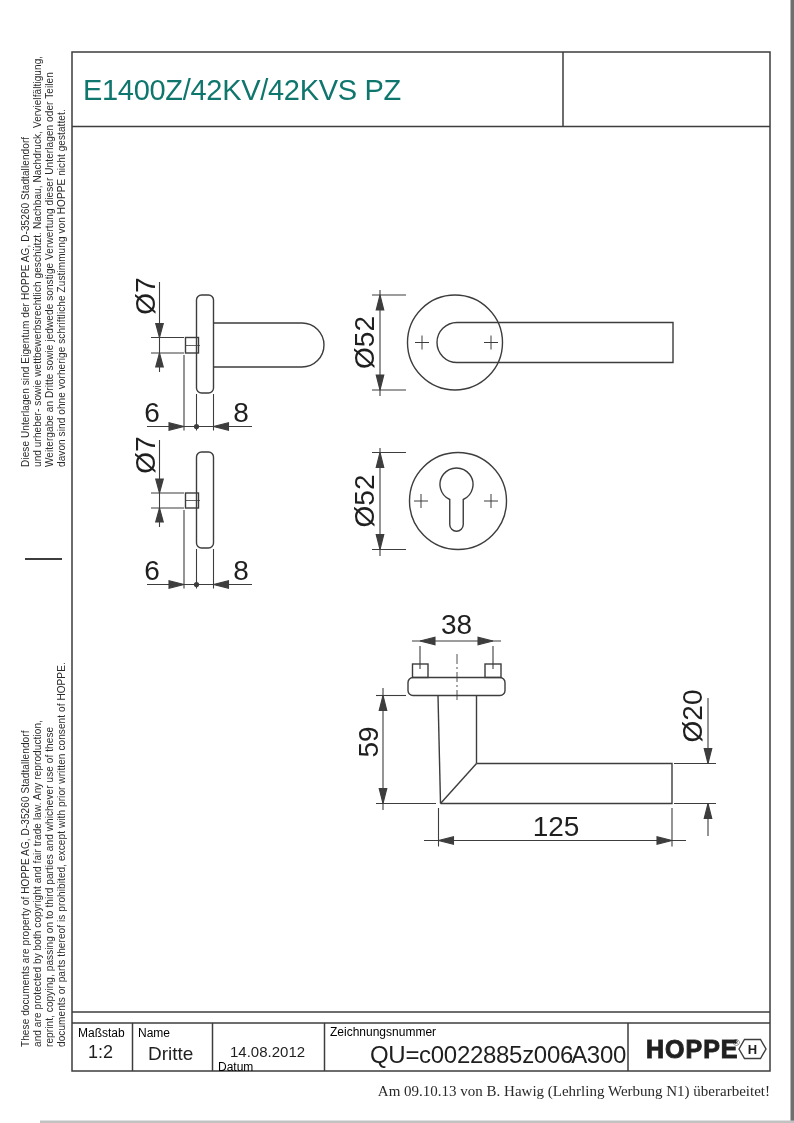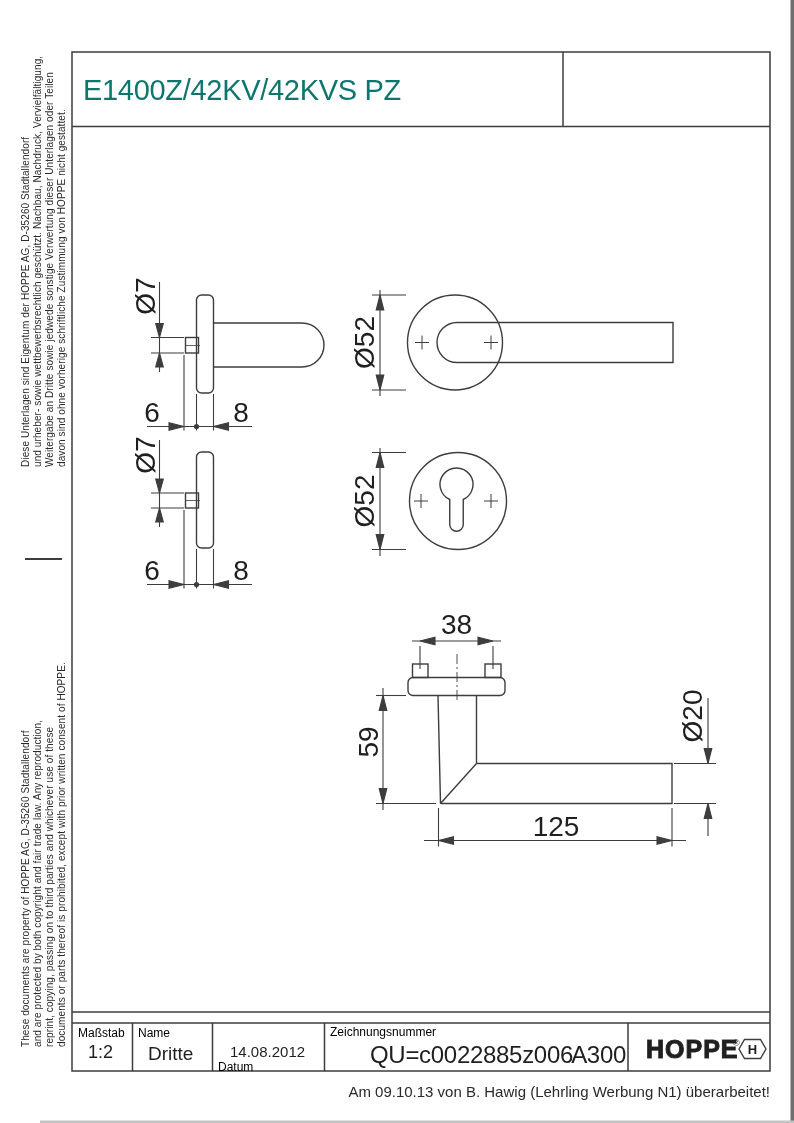--- a/index.html
+++ b/index.html
@@ -17,21 +17,21 @@
     left:20px;font-size:10px;line-height:12px;letter-spacing:0.1px;color:#2a2a2a;
     transform:rotate(-90deg);transform-origin:0 0;white-space:nowrap;
   }
   .legal span{display:block;}
   .legal.de{top:467px;width:412px;}
   .legal.en{top:1047px;width:415px;}
   .tb-label{font-size:12px;color:#000000;white-space:nowrap;}
   .tb-value{font-size:18px;text-align:left;white-space:nowrap;padding-left:16px;}
   .tb-big{font-size:24px;letter-spacing:-0.3px;text-align:right;white-space:nowrap;}
   .footer-note{
-    left:0;top:1083px;width:770px;text-align:right;font-size:15px;color:#2a2a2a;white-space:nowrap;
+    left:0;top:1083px;width:770px;text-align:right;font-size:15px;color:#2a2a2a;white-space:nowrap;font-family:Liberation Serif, serif;
   }
 </style>
 </head>
 <body>
 
 <div class="page">
 
   <div class="abs legal de">
     <span>Diese Unterlagen sind Eigentum der  HOPPE AG, D-35260 Stadtallendorf</span>
     <span>und urheber- sowie wettbewerbsrechtlich geschützt. Nachbau, Nachdruck, Vervielfältigung,</span>

